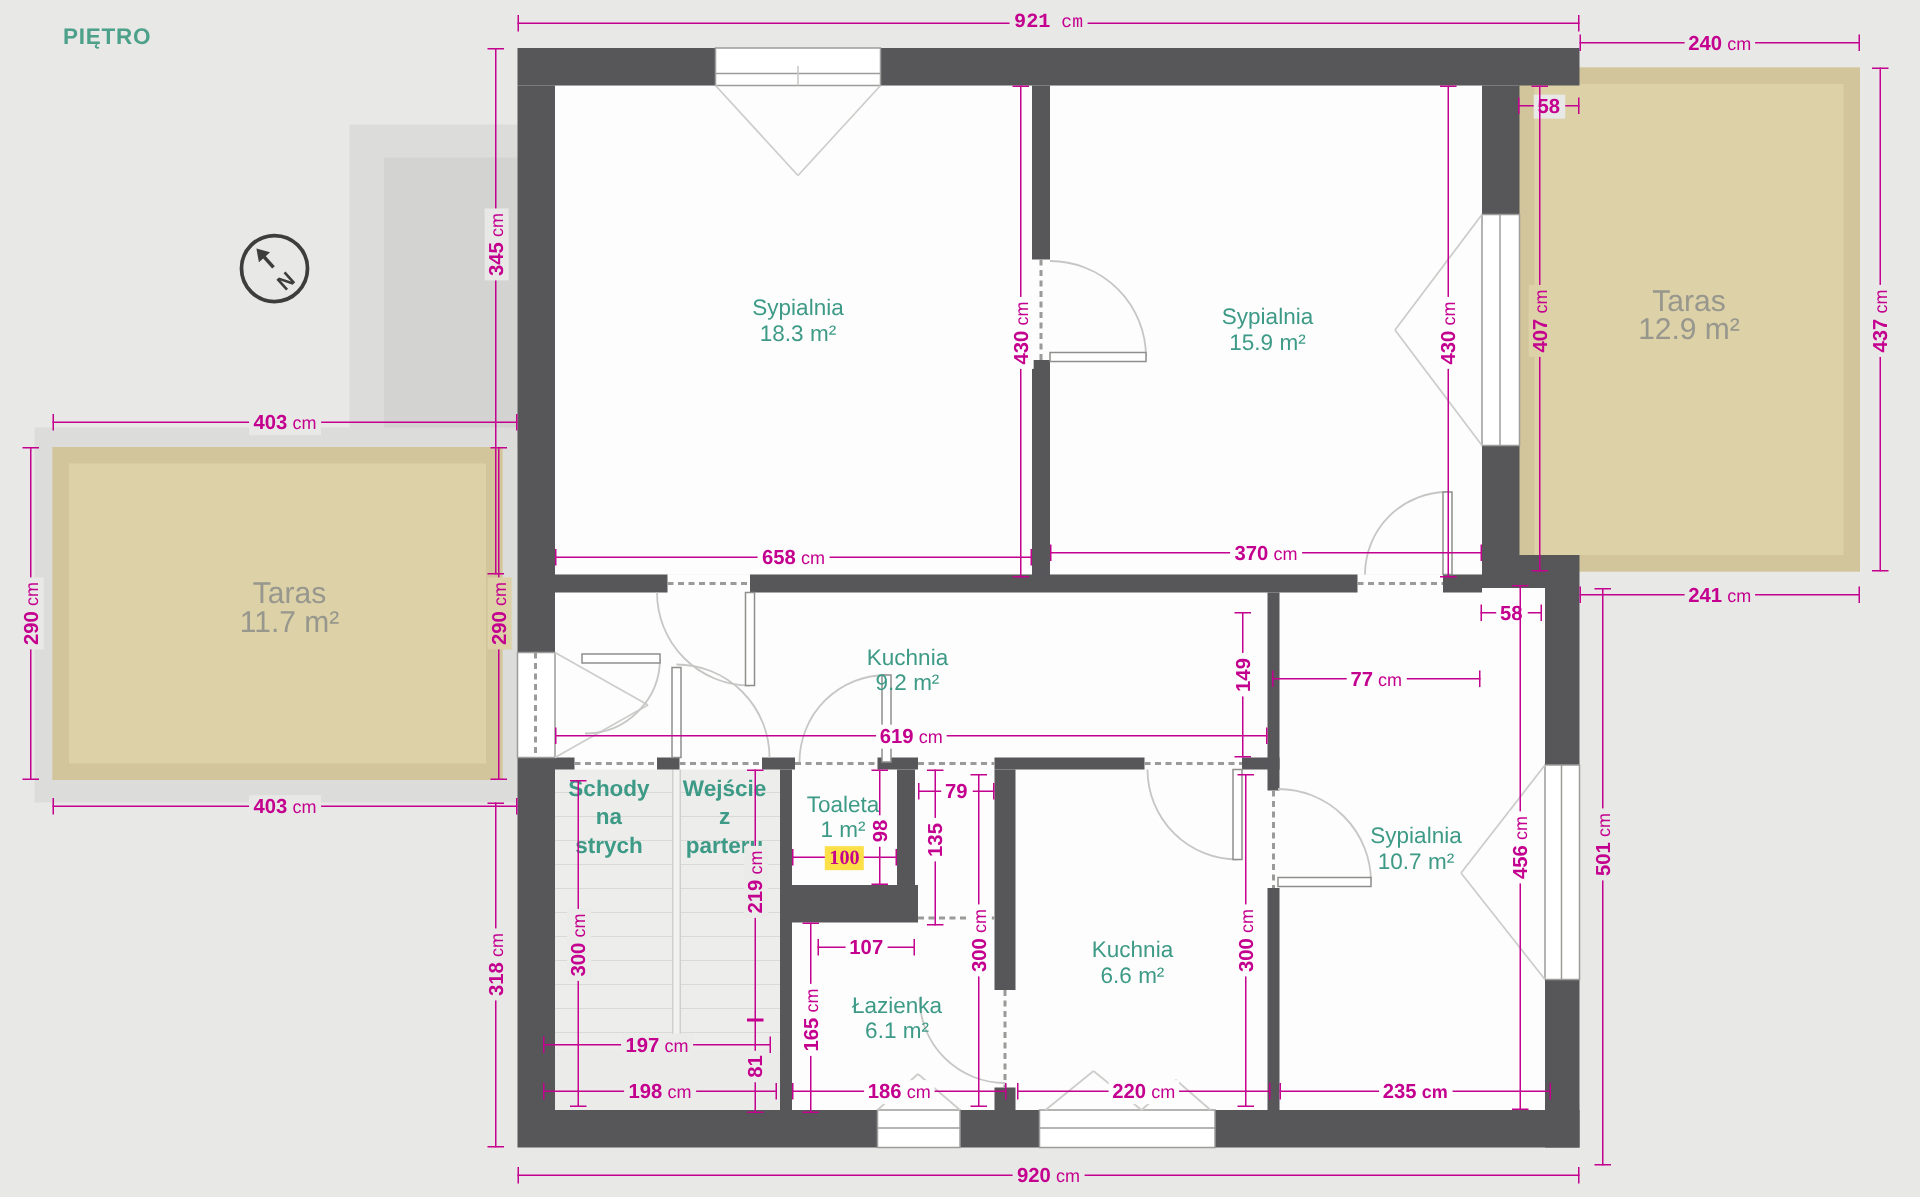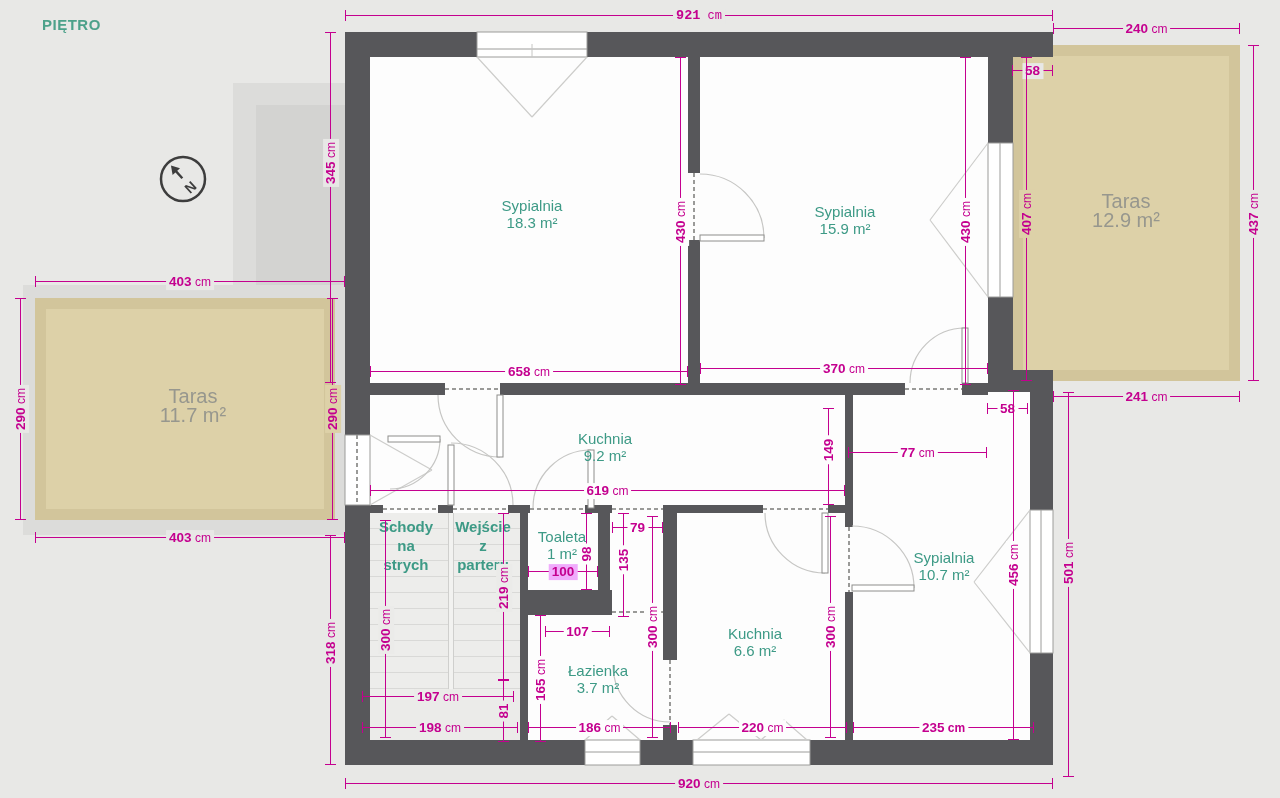--- a/index.html
+++ b/index.html
@@ -184,21 +184,21 @@
       <div class="rlab" style="left: 605px; top: 447px;">
         <div>Kuchnia</div>
         <div class="area">9.2 m²</div>
       </div>
       <div class="rlab" style="left: 562px; top: 545px;">
         <div>Toaleta</div>
         <div class="area">1 m²</div>
       </div>
       <div class="rlab" style="left: 598px; top: 679px;">
         <div>Łazienka</div>
-        <div class="area">3.7 m²</div>
+        <div class="area">6.1 m²</div>
       </div>
       <div class="rlab" style="left: 755px; top: 642px;">
         <div>Kuchnia</div>
         <div class="area">6.6 m²</div>
       </div>
       <div class="rlab" style="left: 944px; top: 566px;">
         <div>Sypialnia</div>
         <div class="area">10.7 m²</div>
       </div>
       <div class="zlab" style="left: 406px; top: 545px;">Schody
@@ -318,21 +318,21 @@
         <span class="dlab rot" style="background: rgb(235, 235, 233); top: 75px; left: 0px;"><b>219</b> cm</span>
       </div>
       <div class="dim v" style="left: 503px; top: 680px; height: 62px;">
         <i class="tick a"></i>
         <i class="tick b"></i>
         <span class="dlab rot" style="background: rgb(235, 235, 233); top: 31px; left: 0px;"><b>81</b></span>
       </div>
       <div class="dim h" style="left: 528px; top: 571px; width: 70px;">
         <i class="tick a"></i>
         <i class="tick b"></i>
-        <span class="dlab" style="background: #f0abfc; left: 35px; top: 0px;"><b>100</b></span>
+        <span class="dlab" style="background: #fde047; left: 35px; top: 0px; font-family: Liberation Serif, serif;"><b>100</b></span>
       </div>
       <div class="dim v" style="left: 586px; top: 513px; height: 77px;">
         <i class="tick a"></i>
         <i class="tick b"></i>
         <span class="dlab rot" style="background: rgb(253, 253, 253); top: 41px; left: 0px;"><b>98</b></span>
       </div>
       <div class="dim h" style="left: 612px; top: 527px; width: 51px;">
         <i class="tick a"></i>
         <i class="tick b"></i>
         <span class="dlab" style="background: rgb(253, 253, 253); left: 25.5px; top: 0px;"><b>79</b></span>

